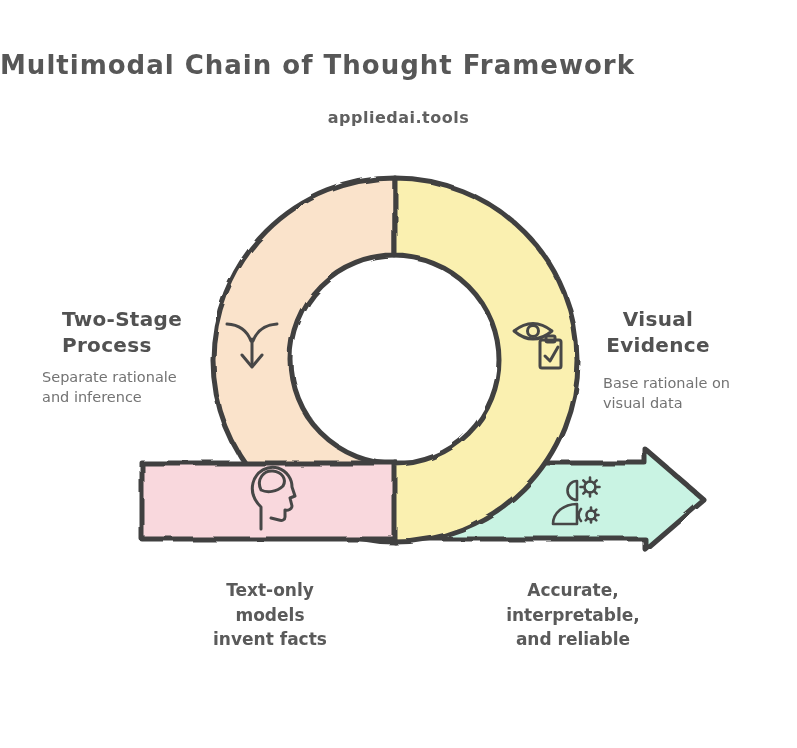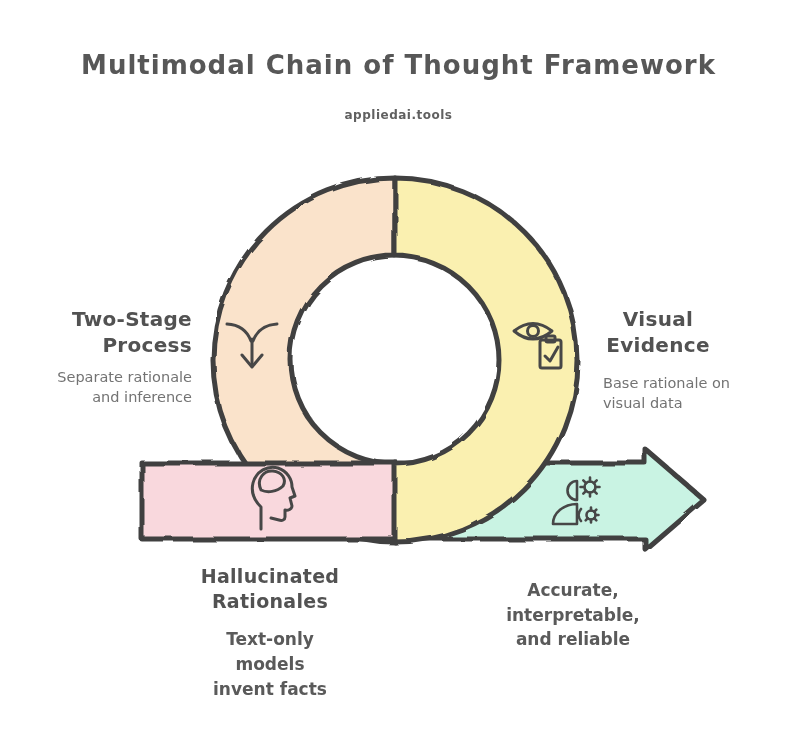--- a/index.html
+++ b/index.html
@@ -3,36 +3,36 @@
 <meta charset="utf-8">
 <style>
   html,body { margin:0; padding:0; }
   body {
     width:797px; height:748px; position:relative; overflow:hidden;
     background:#ffffff;
     font-family:"DejaVu Sans","Liberation Sans",sans-serif;
   }
   .abs { position:absolute; }
   .title {
-    left:0; right:0; top:50px; text-align:center;
+    left:0; right:0; top:50px; text-align:left;
     font-size:26px; font-weight:bold; color:#575757; letter-spacing:1px;
   }
   .subtitle {
     left:0; right:0; top:108px; text-align:center;
-    font-size:12px; font-weight:bold; color:#606060; letter-spacing:.5px;
+    font-size:16px; font-weight:bold; color:#606060; letter-spacing:.5px;
   }
   .diagram-svg { left:0; top:0; }
   .heading {
     font-weight:bold; font-size:20px; color:#525252;
     line-height:1.3; letter-spacing:.3px;
   }
   .desc { font-size:14.5px; color:#737373; line-height:1.4; }
   .heading-sm { font-weight:bold; font-size:19px; color:#525252; line-height:1.3; letter-spacing:.3px; }
   .desc-lg { font-size:17px; color:#5a5a5a; line-height:1.45;font-weight:bold; }
-  .right { text-align:right; }
+  .right { text-align:left; }
   .left  { text-align:left; }
   .center{ text-align:center; }
   .center-label {
     font-size:19px; font-weight:bold; color:#4f4f4f;
     text-align:center; line-height:1.25; letter-spacing:.4px;
   }
 </style>
 </head>
 <body>
 
@@ -100,19 +100,18 @@
   <div class="heading" style="margin-left:20px;">Two-Stage Process</div>
   <div class="desc" style="margin-top:9px;">Separate rationale and inference</div>
 </div>
 
 <div class="abs left" style="left:603px; top:306px; width:150px;">
   <div class="heading" style="width:110px;text-align:center;">Visual Evidence</div>
   <div class="desc" style="margin-top:15px; width:135px;">Base rationale on visual data</div>
 </div>
 
 <div class="abs center" style="left:180px; top:564px; width:180px;">
-  <div class="heading-sm" style="width:160px; margin:0 auto;">Hallucinated Rationales</div>
   <div class="desc-lg" style="margin:14px auto 0; width:135px;">Text-only models invent facts</div>
 </div>
 
 <div class="abs center" style="left:483px; top:564px; width:180px;">
   <div class="desc-lg" style="margin:14px auto 0; width:135px;">Accurate, interpretable, and reliable</div>
 </div>
 
 </body></html>

